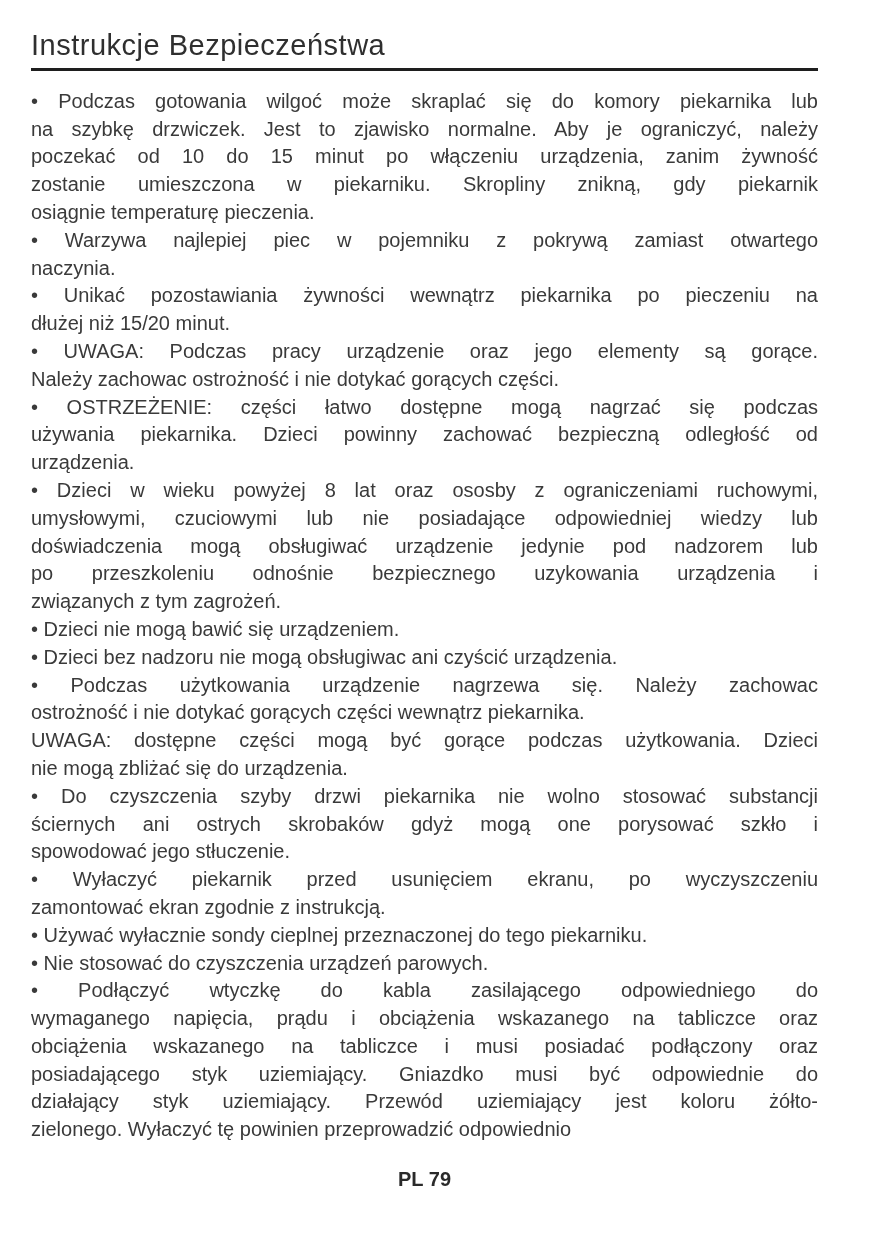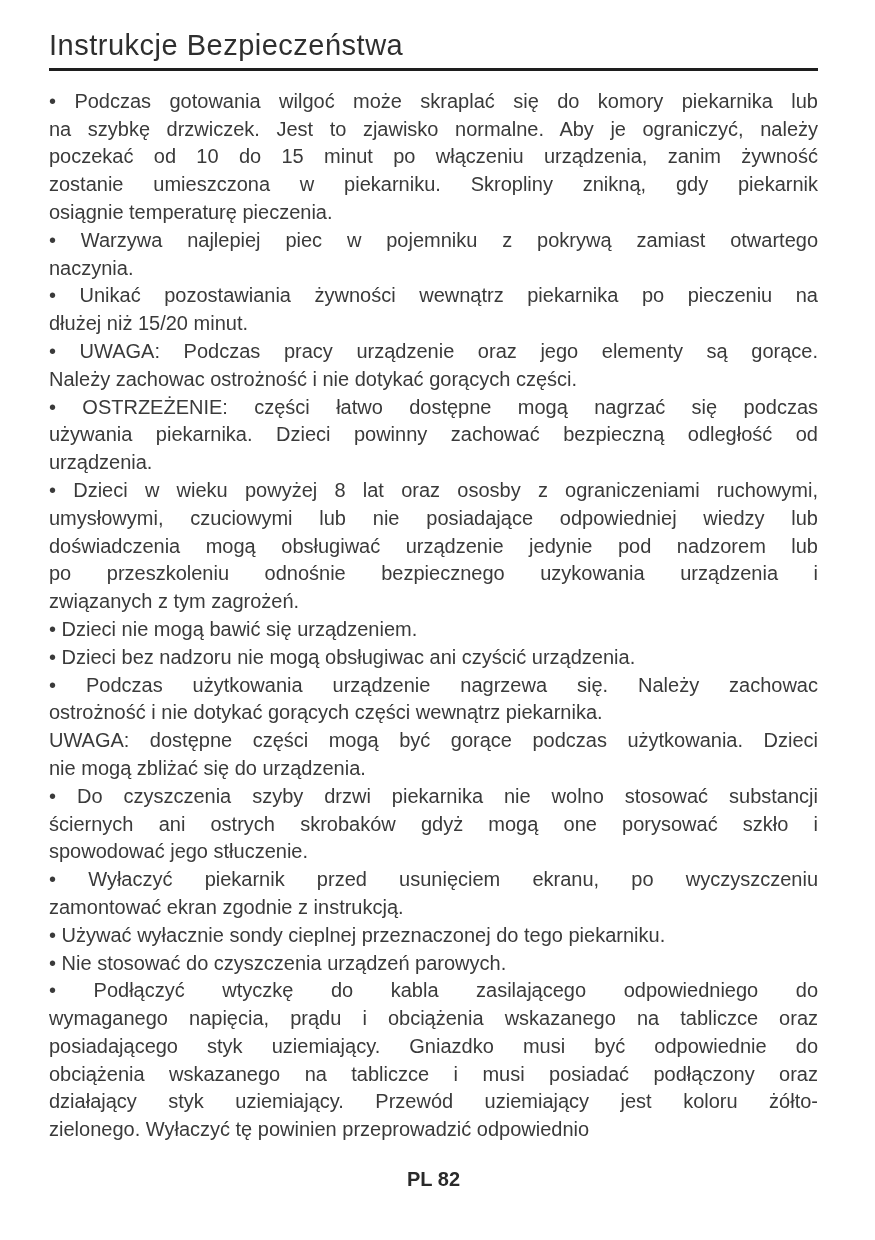--- a/index.html
+++ b/index.html
@@ -6,21 +6,21 @@
     margin: 0;
     padding: 0;
     background: #ffffff;
   }
   .page {
     position: relative;
     width: 875px;
     height: 1240px;
     background: #ffffff;
     box-sizing: border-box;
-    padding: 28px 57px 0 49px;
+    padding: 28px 57px 0 31px;
     font-family: "Liberation Sans", sans-serif;
     color: #3a3a3a;
     overflow: hidden;
   }
   .page-header { margin: 0; }
   .page-title {
     margin: 0;
     font-size: 29px;
     font-weight: 400;
     letter-spacing: 0.5px;
@@ -126,23 +126,23 @@
       </div>
       <div class="para">
         <div class="line last">• Używać wyłacznie sondy cieplnej przeznaczonej do tego piekarniku.</div>
       </div>
       <div class="para">
         <div class="line last">• Nie stosować do czyszczenia urządzeń parowych.</div>
       </div>
       <div class="para">
         <div class="line">• Podłączyć wtyczkę do kabla zasilającego odpowiedniego do</div>
         <div class="line">wymaganego napięcia, prądu i obciążenia wskazanego na tabliczce oraz</div>
+        <div class="line">obciążenia wskazanego na tabliczce i musi posiadać podłączony oraz</div>
         <div class="line">posiadającego styk uziemiający. Gniazdko musi być odpowiednie do</div>
-        <div class="line">obciążenia wskazanego na tabliczce i musi posiadać podłączony oraz</div>
         <div class="line">działający styk uziemiający. Przewód uziemiający jest koloru żółto-</div>
         <div class="line last">zielonego. Wyłaczyć tę powinien przeprowadzić odpowiednio</div>
       </div>
     </main>
 
   <footer class="page-footer">
-    <span class="page-number">PL 82</span>
+    <span class="page-number">PL 79</span>
   </footer>
 </div>
 
 </body></html>

